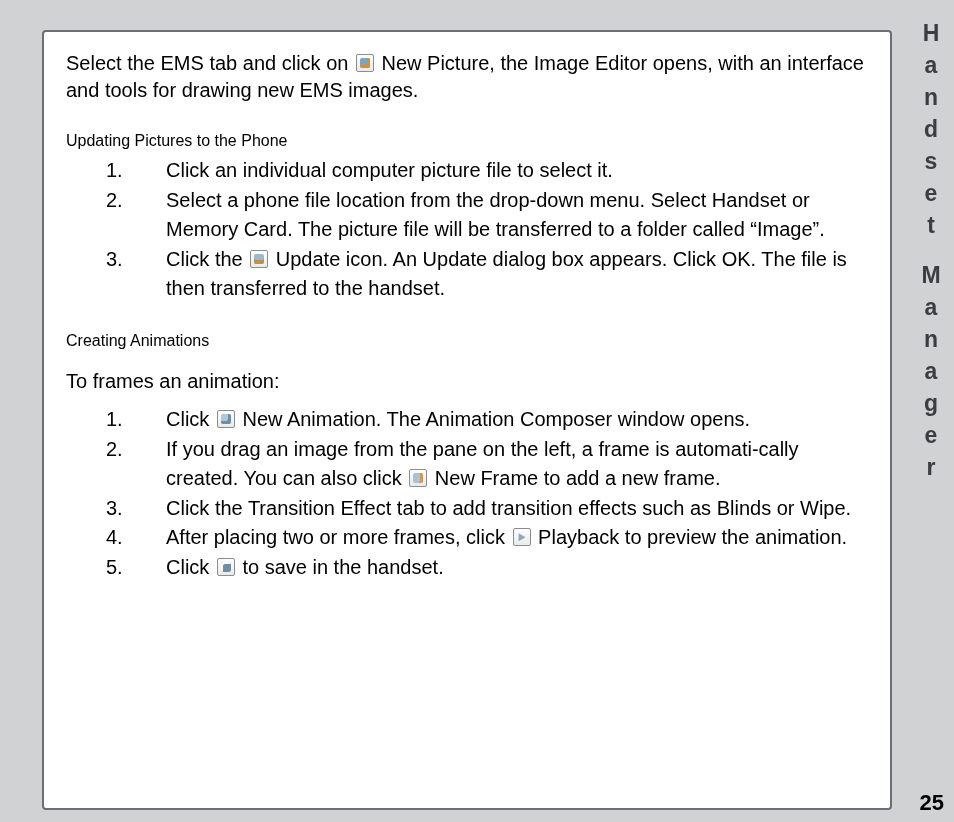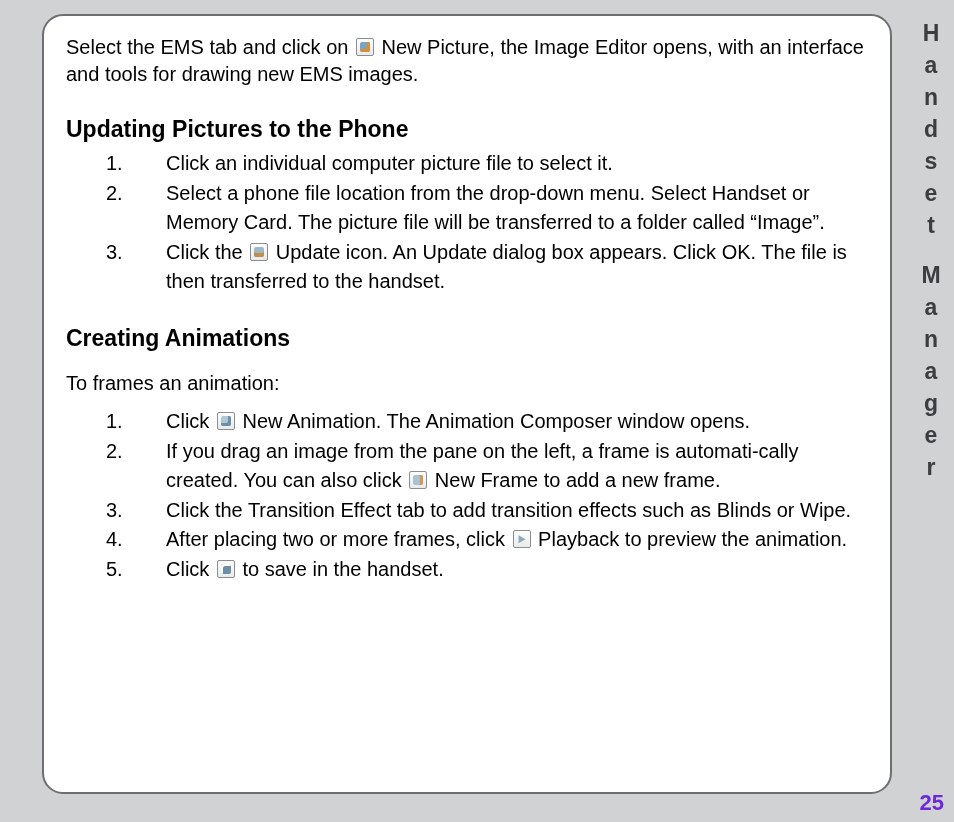--- a/index.html
+++ b/index.html
@@ -7,37 +7,37 @@
     font-family: Arial, Helvetica, sans-serif;
     width: 954px;
     height: 822px;
     background: #d0d2d4;
     position: relative;
     overflow: hidden;
   }
   .content-box {
     position: absolute;
     left: 42px;
-    top: 14px;
+    top: 30px;
     width: 850px;
     height: 780px;
     background: #ffffff;
     border: 2px solid #6d6e71;
-    border-radius: 21px;
+    border-radius: 4px;
     padding: 18px 22px 22px 22px;
     color: #000;
   }
   .para {
     font-size: 20px;
     line-height: 1.35;
     color: #000;
   }
   .heading {
-    font-size: 23px;
-    font-weight: bold;
+    font-size: 16px;
+    font-weight: normal;
     margin-top: 28px;
     margin-bottom: 6px;
   }
   .heading.second { }
   .list {
     margin-left: 40px;
   }
   .li {
     display: flex;
     font-size: 20px;
@@ -93,21 +93,21 @@
   .sidebar-title .gap {
     display: inline-block;
     height: 18px;
   }
   .page-num {
     position: absolute;
     right: 10px;
     bottom: 6px;
     font-size: 22px;
     font-weight: 900;
-    color: #6d28d9;
+    color: #000000;
   }
 </style>
 </head>
 <body>
 
 <div class="content-box">
 
   <p class="para">
     <span>Select the EMS tab and click on </span><span class="icon new-pic"></span><span> New Picture, the Image Editor opens, with an interface and tools for drawing new EMS images.</span>
   </p>

